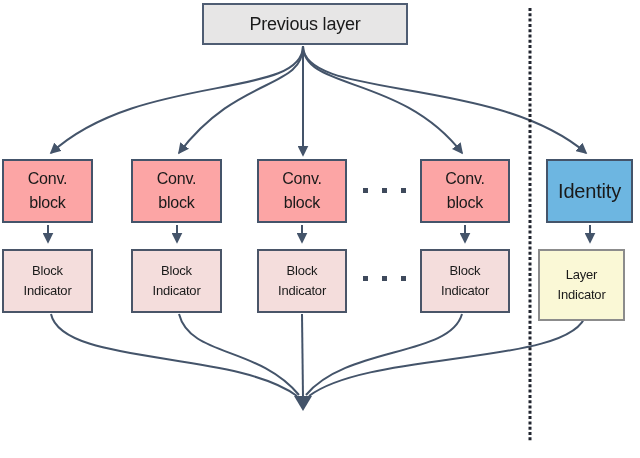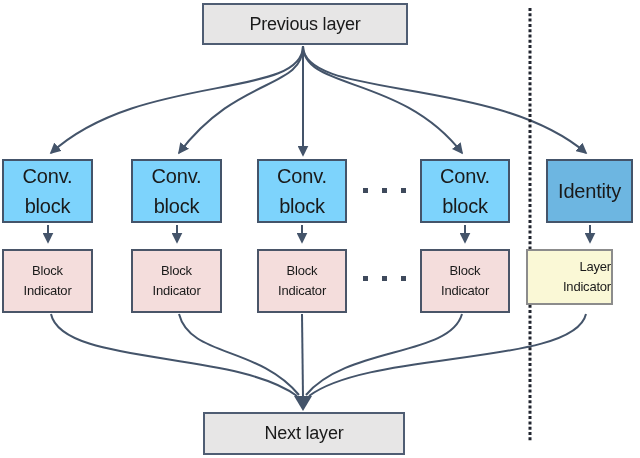--- a/index.html
+++ b/index.html
@@ -20,23 +20,23 @@
     color:#1a1a1a;
     line-height:1.35;
     letter-spacing:-0.2px;
   }
   .layerbox{
     background:#E7E6E6;
     border:2px solid #4F5D73;
     font-size:18px;
   }
   .convbox{
-    background:#7dd3fc;
+    background:#fca5a5;
     border:2px solid #44546A;
-    font-size:20px;
+    font-size:16px;
     line-height:1.5;
   }
   .identitybox{
     background:#6DB6E1;
     border:2px solid #44546A;
     font-size:20px;
   }
   .blockindbox{
     background:#F4DDDC;
     border:2px solid #4A5568;
@@ -131,28 +131,25 @@
     <span>Indicator</span>
   </div>
   <div class="node blockindbox" style="left:257px;top:249px;width:90px;height:64px;">
     <span>Block</span>
     <span>Indicator</span>
   </div>
   <div class="node blockindbox" style="left:420px;top:249px;width:90px;height:64px;">
     <span>Block</span>
     <span>Indicator</span>
   </div>
-  <div class="node layerindbox" style="left:526px;top:249px;width:87px;height:56px;align-items:flex-end;">
+  <div class="node layerindbox" style="left:538px;top:249px;width:87px;height:72px;">
     <span>Layer</span>
     <span>Indicator</span>
   </div>
 
   <div class="dots" style="left:363px;top:276px;">
     <i></i>
       <i></i>
       <i></i>
   </div>
 
-  <div class="node layerbox" style="left:203px;top:412px;width:202px;height:43px;">
-    <span>Next layer</span>
-  </div>
 
 </div>
 
 </body></html>

